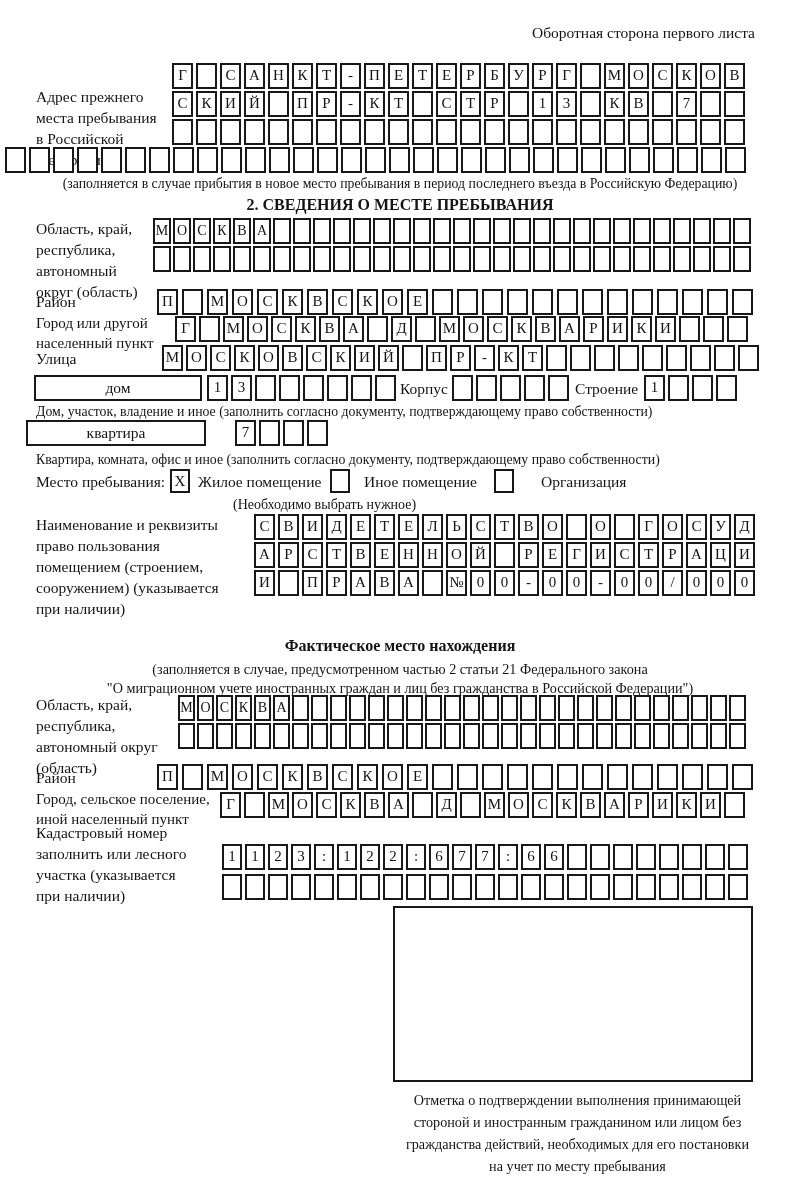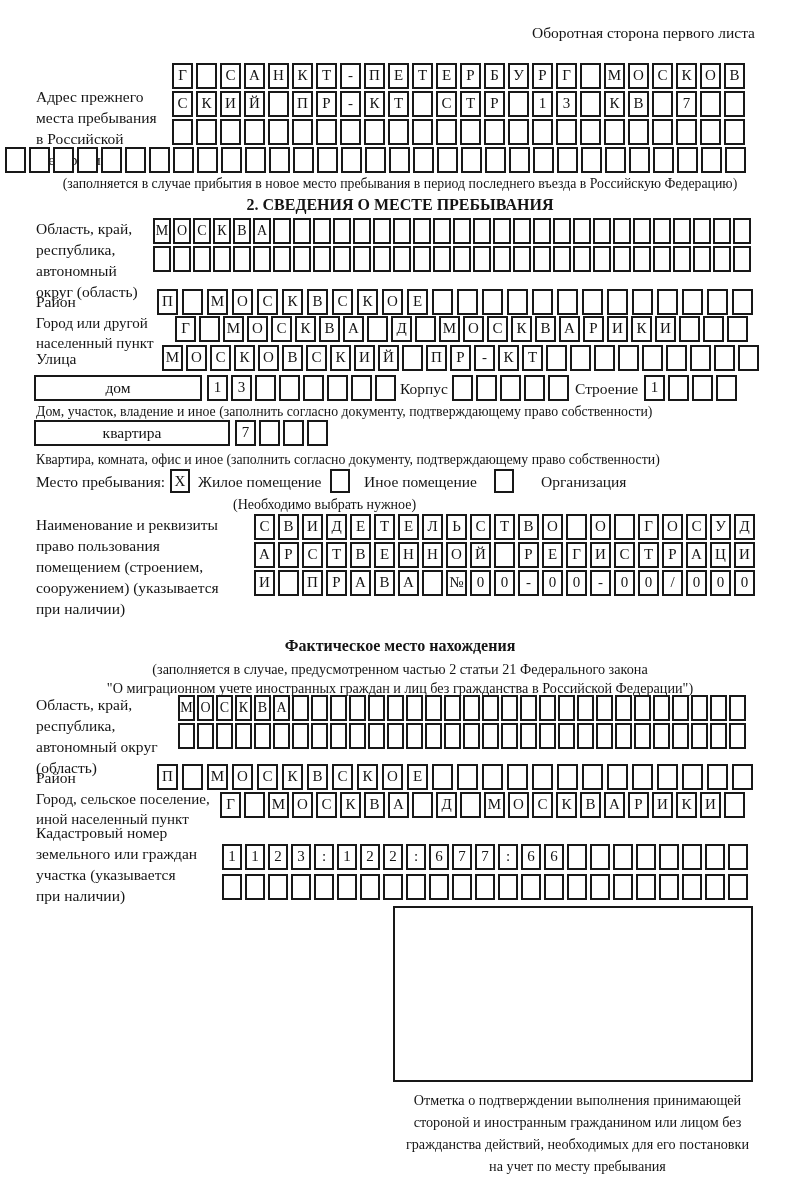--- a/index.html
+++ b/index.html
@@ -341,21 +341,21 @@
   </div>
 <div class="abs label" style="top:378px; left:575px;">Строение</div>
 <div class="abs cellrow" style="top:375px; left:644px;">
     <span class="cell">1</span>
     <span class="cell"></span>
     <span class="cell"></span>
     <span class="cell"></span>
   </div>
 <div class="abs caption" style="top:404px; left:36px;">Дом, участок, владение и иное (заполнить согласно документу, подтверждающему право собственности)</div>
 
-<div class="abs wbox" style="top:420px; left:34px; width:196px;">квартира</div>
+<div class="abs wbox" style="top:420px; left:26px; width:180px;">квартира</div>
 <div class="abs cellrow" style="top:420px; left:235px;">
     <span class="cell">7</span>
     <span class="cell"></span>
     <span class="cell"></span>
     <span class="cell"></span>
   </div>
 <div class="abs caption" style="top:452px; left:36px;">Квартира, комната, офис и иное (заполнить согласно документу, подтверждающему право собственности)</div>
 
 <div class="abs label" style="top:471px; left:36px;">Место пребывания:</div>
 <span class="abs checkbox" style="top:469px; left:170px;">X</span>
@@ -570,21 +570,21 @@
     <span class="cell">А</span>
     <span class="cell">Р</span>
     <span class="cell">И</span>
     <span class="cell">К</span>
     <span class="cell">И</span>
     <span class="cell"></span>
   </div>
 
 <div class="abs" style="top:822px; left:36px; width:185px;">
   <div class="label">Кадастровый номер</div>
-  <div class="label">земельного или граждан</div>
+  <div class="label">заполнить или лесного</div>
   <div class="label">участка (указывается</div>
   <div class="label">при наличии)</div>
 </div>
 <div class="abs cellrow w20" style="top:844px; left:222px;">
     <span class="cell">1</span>
     <span class="cell">1</span>
     <span class="cell">2</span>
     <span class="cell">3</span>
     <span class="cell">:</span>
     <span class="cell">1</span>

